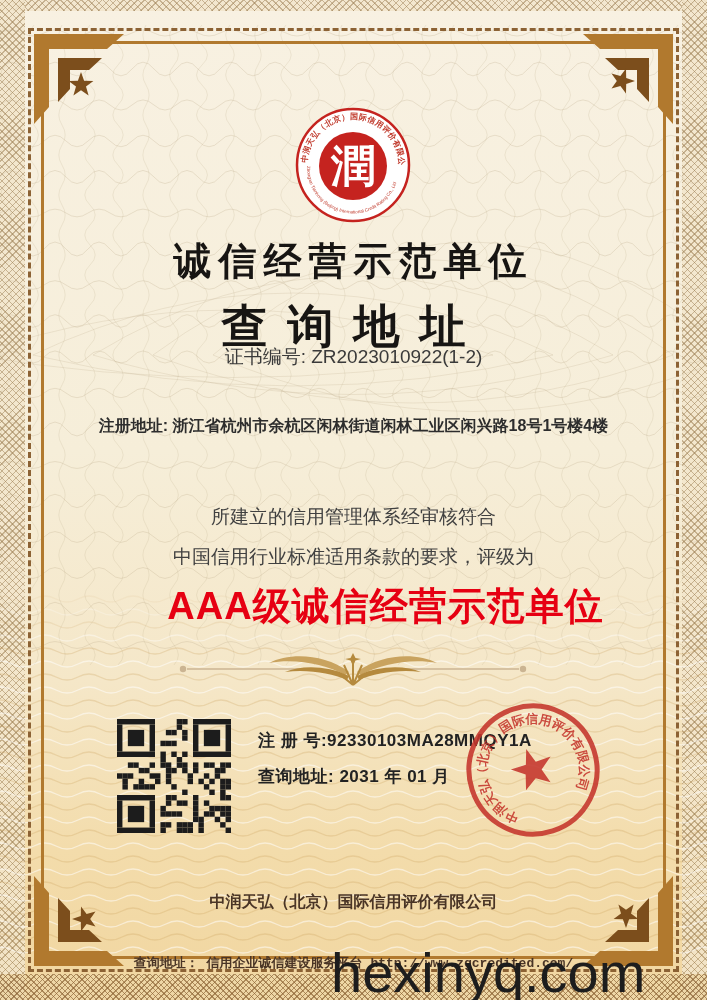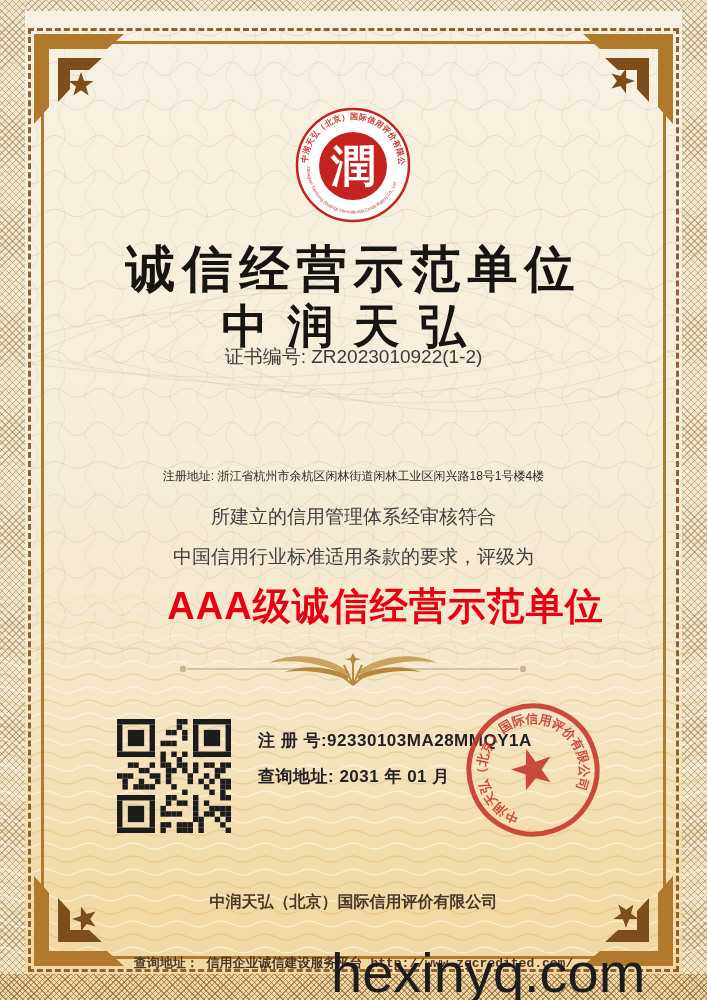--- a/index.html
+++ b/index.html
@@ -26,25 +26,25 @@
   .border-solid{position:absolute;left:41px;top:41px;right:41px;bottom:41px;
     border:3px solid #b1792e;z-index:2;}
   .corner{position:absolute;width:112px;height:112px;z-index:3;}
   .corner.tl{left:34px;top:34px;}
   .corner.tr{right:34px;top:34px;transform:rotate(90deg);}
   .corner.br{right:34px;bottom:34px;transform:rotate(180deg);}
   .corner.bl{left:34px;bottom:34px;transform:rotate(270deg);}
   
   .centerline{position:absolute;left:0;width:707px;text-align:center;z-index:4;}
   .title-line{font-family:"Liberation Serif","DejaVu Serif",serif;font-weight:700;color:#171513;}
-  .title1{top:236px;font-size:50px;letter-spacing:7px;}
+  .title1{top:236px;font-size:38px;letter-spacing:7px;}
   .title2{top:296px;font-size:46px;letter-spacing:20px;}
   .certno{top:344px;font-size:19px;color:#3a3a3a;}
   .company{top:390px;font-size:37px;font-weight:900;color:#111;letter-spacing:2px;}
-  .address{top:468px;font-size:12px;font-weight:400;color:#2d2d2d;}
+  .address{top:416px;font-size:16px;font-weight:700;color:#2d2d2d;}
   .stmt1{top:504px;font-size:19px;color:#404040;}
   .stmt2{top:544px;font-size:19px;color:#404040;}
   .rating{top:581px;font-size:38px;font-weight:800;letter-spacing:1px;padding-left:32px;}
   .divider{position:absolute;left:173px;top:645px;z-index:4;}
   .qr{position:absolute;left:117px;top:719px;z-index:4;}
   .details{position:absolute;left:258px;top:729px;z-index:4;display:flex;flex-direction:column;gap:13px;}
   .detail-row{font-size:17px;color:#222;font-weight:600;letter-spacing:.5px;}
   .detail-row .val{font-weight:600;margin-top:12px;}
   .seal{position:absolute;left:458px;top:695px;z-index:5;opacity:.88;transform:rotate(-18deg);}
   .footer1{top:892px;font-family:"Liberation Serif","DejaVu Serif",serif;font-weight:700;font-size:16px;color:#4a3526;z-index:4;}
@@ -181,21 +181,21 @@
       <textPath href="#logo-top-arc" startOffset="2">中润天弘（北京）国际信用评价有限公司</textPath>
     </text>
     <text font-size="4.6" fill="#c0392b">
       <textPath href="#logo-bottom-arc" startOffset="8">Zhongrun Tianhong (Beijing) International Credit Rating Co., Ltd</textPath>
     </text>
     <circle cx="65" cy="66" r="34" fill="#c5231f"></circle>
     <text x="65" y="81" text-anchor="middle" font-size="44" fill="#ffffff" font-family="Liberation Serif, DejaVu Serif, serif" font-weight="bold">潤</text>
   </svg>
 
   <div class="centerline title-line title1">诚信经营示范单位</div>
-  <div class="centerline title-line title2">中润天弘</div>
+  <div class="centerline title-line title2">查询地址</div>
 
   <div class="centerline certno"><span>证书编号:</span><span> ZR2023010922(1-2)</span></div>
 
 
   <div class="centerline address"><span>注册地址:</span><span> 浙江省杭州市余杭区闲林街道闲林工业区闲兴路18号1号楼4楼</span></div>
 
   <div class="centerline stmt1">所建立的信用管理体系经审核符合</div>
   <div class="centerline stmt2">中国信用行业标准适用条款的要求，评级为</div>
 
   <div class="centerline rating" id="rating-line" style="color: rgb(230, 0, 18);">AAA级诚信经营示范单位</div>

